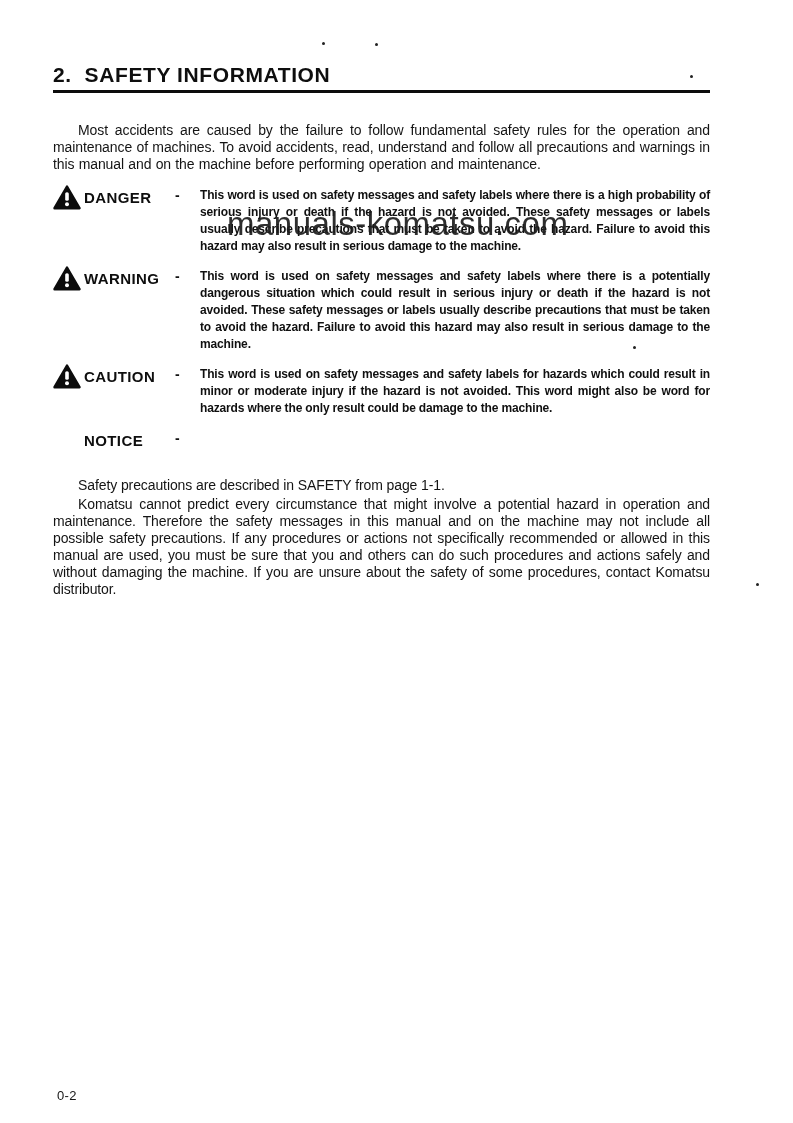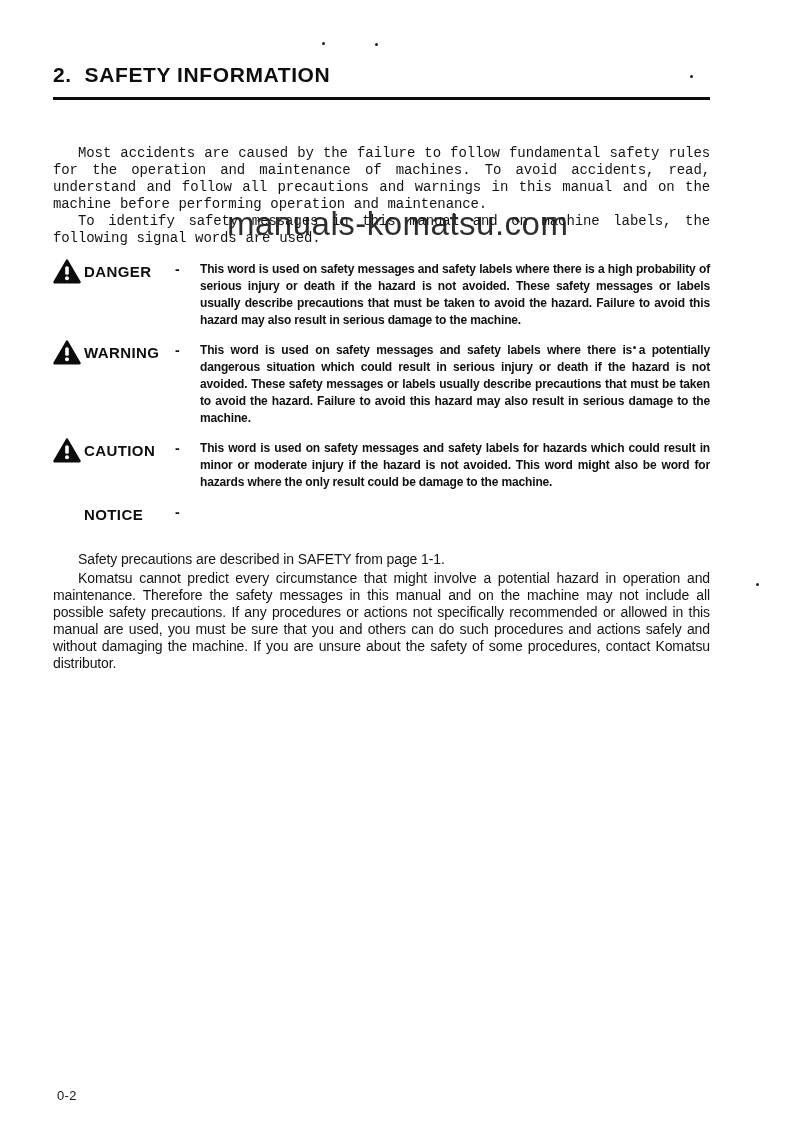--- a/index.html
+++ b/index.html
@@ -19,26 +19,25 @@
     width: 657px;
   }
   .doc-title {
     margin-top: 62px;
     font-size: 21px;
     font-weight: 700;
     letter-spacing: 0.6px;
     white-space: pre;
     color: #0e0e0e;
     border-bottom: 3px solid #0c0c0c;
-    padding-bottom: 10px;
+    padding-bottom: 3px;
     line-height: 25px;
   }
   .intro {
-    margin-top: 45px;
-    font-family: Liberation Mono, monospace;
+    margin-top: 29px;
   }
   .para {
     font-size: 14px;
     line-height: 17px;
     text-align: justify;
     text-indent: 25px;
     letter-spacing: -0.1px;
     word-spacing: 0.5px;
     color: #141414;
   }
@@ -131,21 +130,20 @@
 </style>
 </head>
 <body>
 
 <div class="page-content">
 
   <h1 class="doc-title">2.  SAFETY INFORMATION</h1>
 
   <div class="intro">
     <p class="para">Most accidents are caused by the failure to follow fundamental safety rules for the operation and maintenance of machines. To avoid accidents, read, understand and follow all precautions and warnings in this manual and on the machine before performing operation and maintenance.</p>
-    <p class="para">To identify safety messages in this manual and on machine labels, the following signal words are used.</p>
   </div>
 
   <div class="signals">
 
     <div class="signal-row">
       <div class="signal-label-col">
         <span class="warn-icon">
           <svg viewBox="0 0 28 25" width="28" height="25">
             <path d="M14 1.5 L26.5 23.2 L1.5 23.2 Z" fill="#0c0c0c" stroke="#0c0c0c" stroke-width="2.4" stroke-linejoin="round"></path>
             <rect x="12.2" y="7.2" width="3.6" height="8.6" rx="1.6" fill="#ffffff"></rect>

